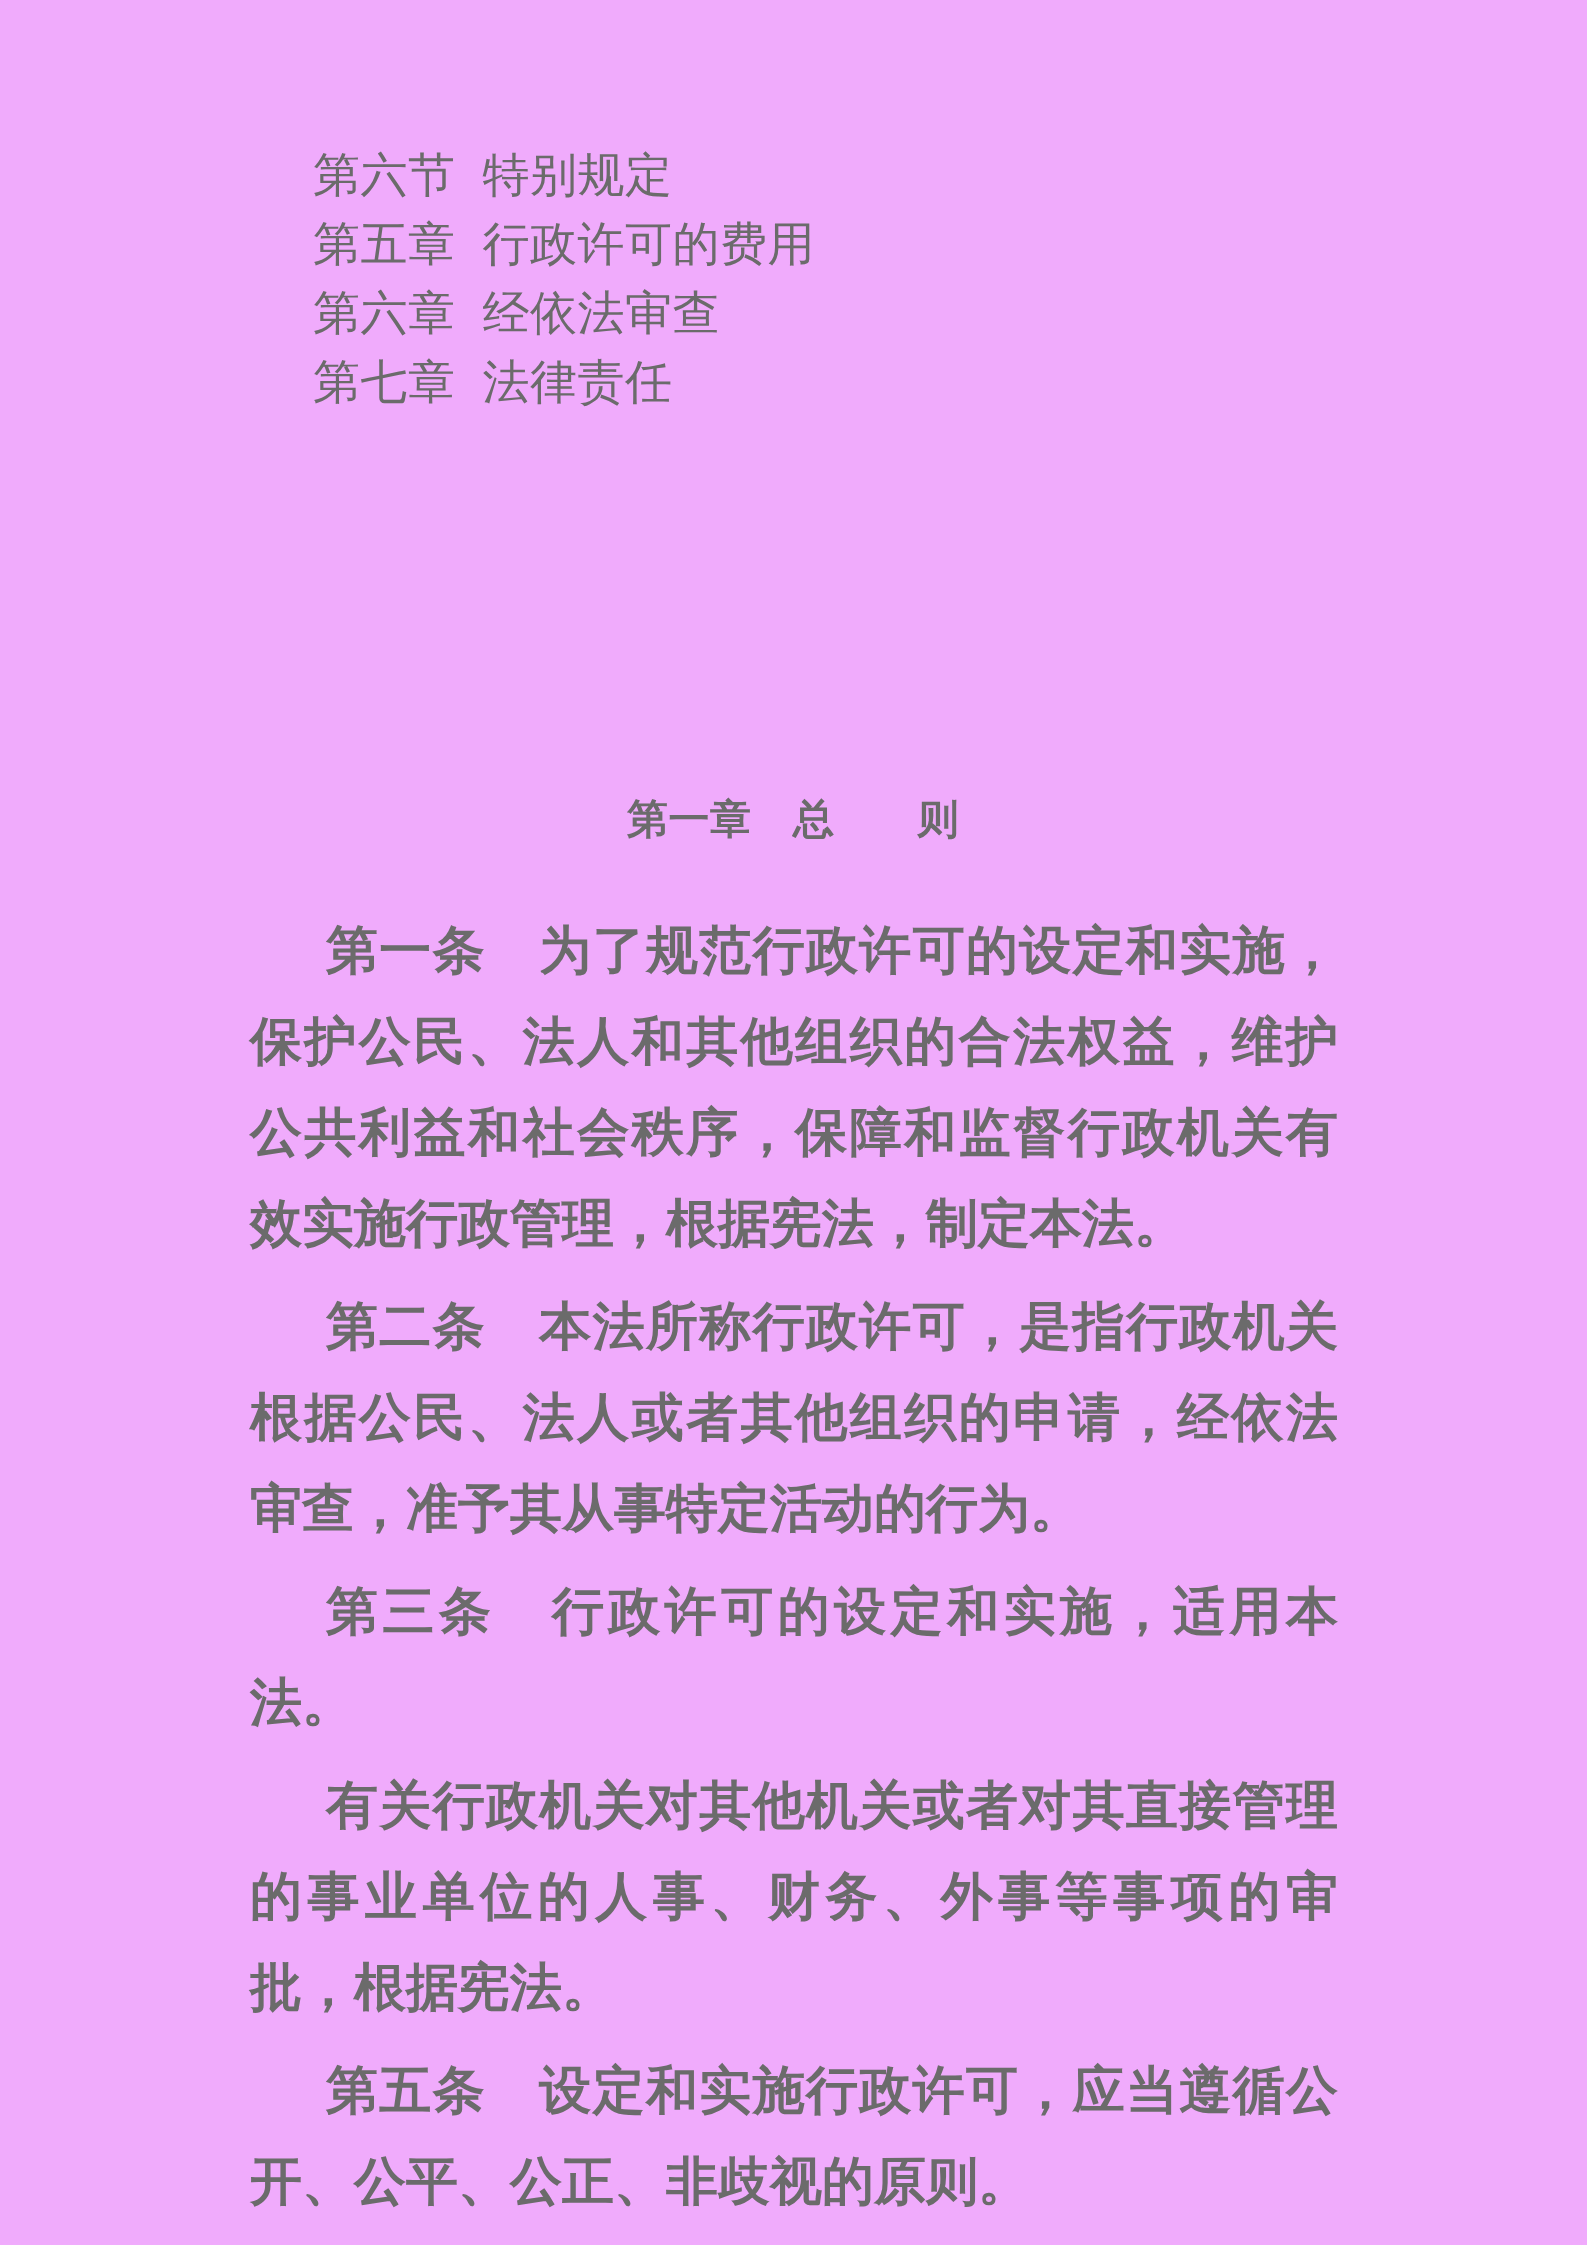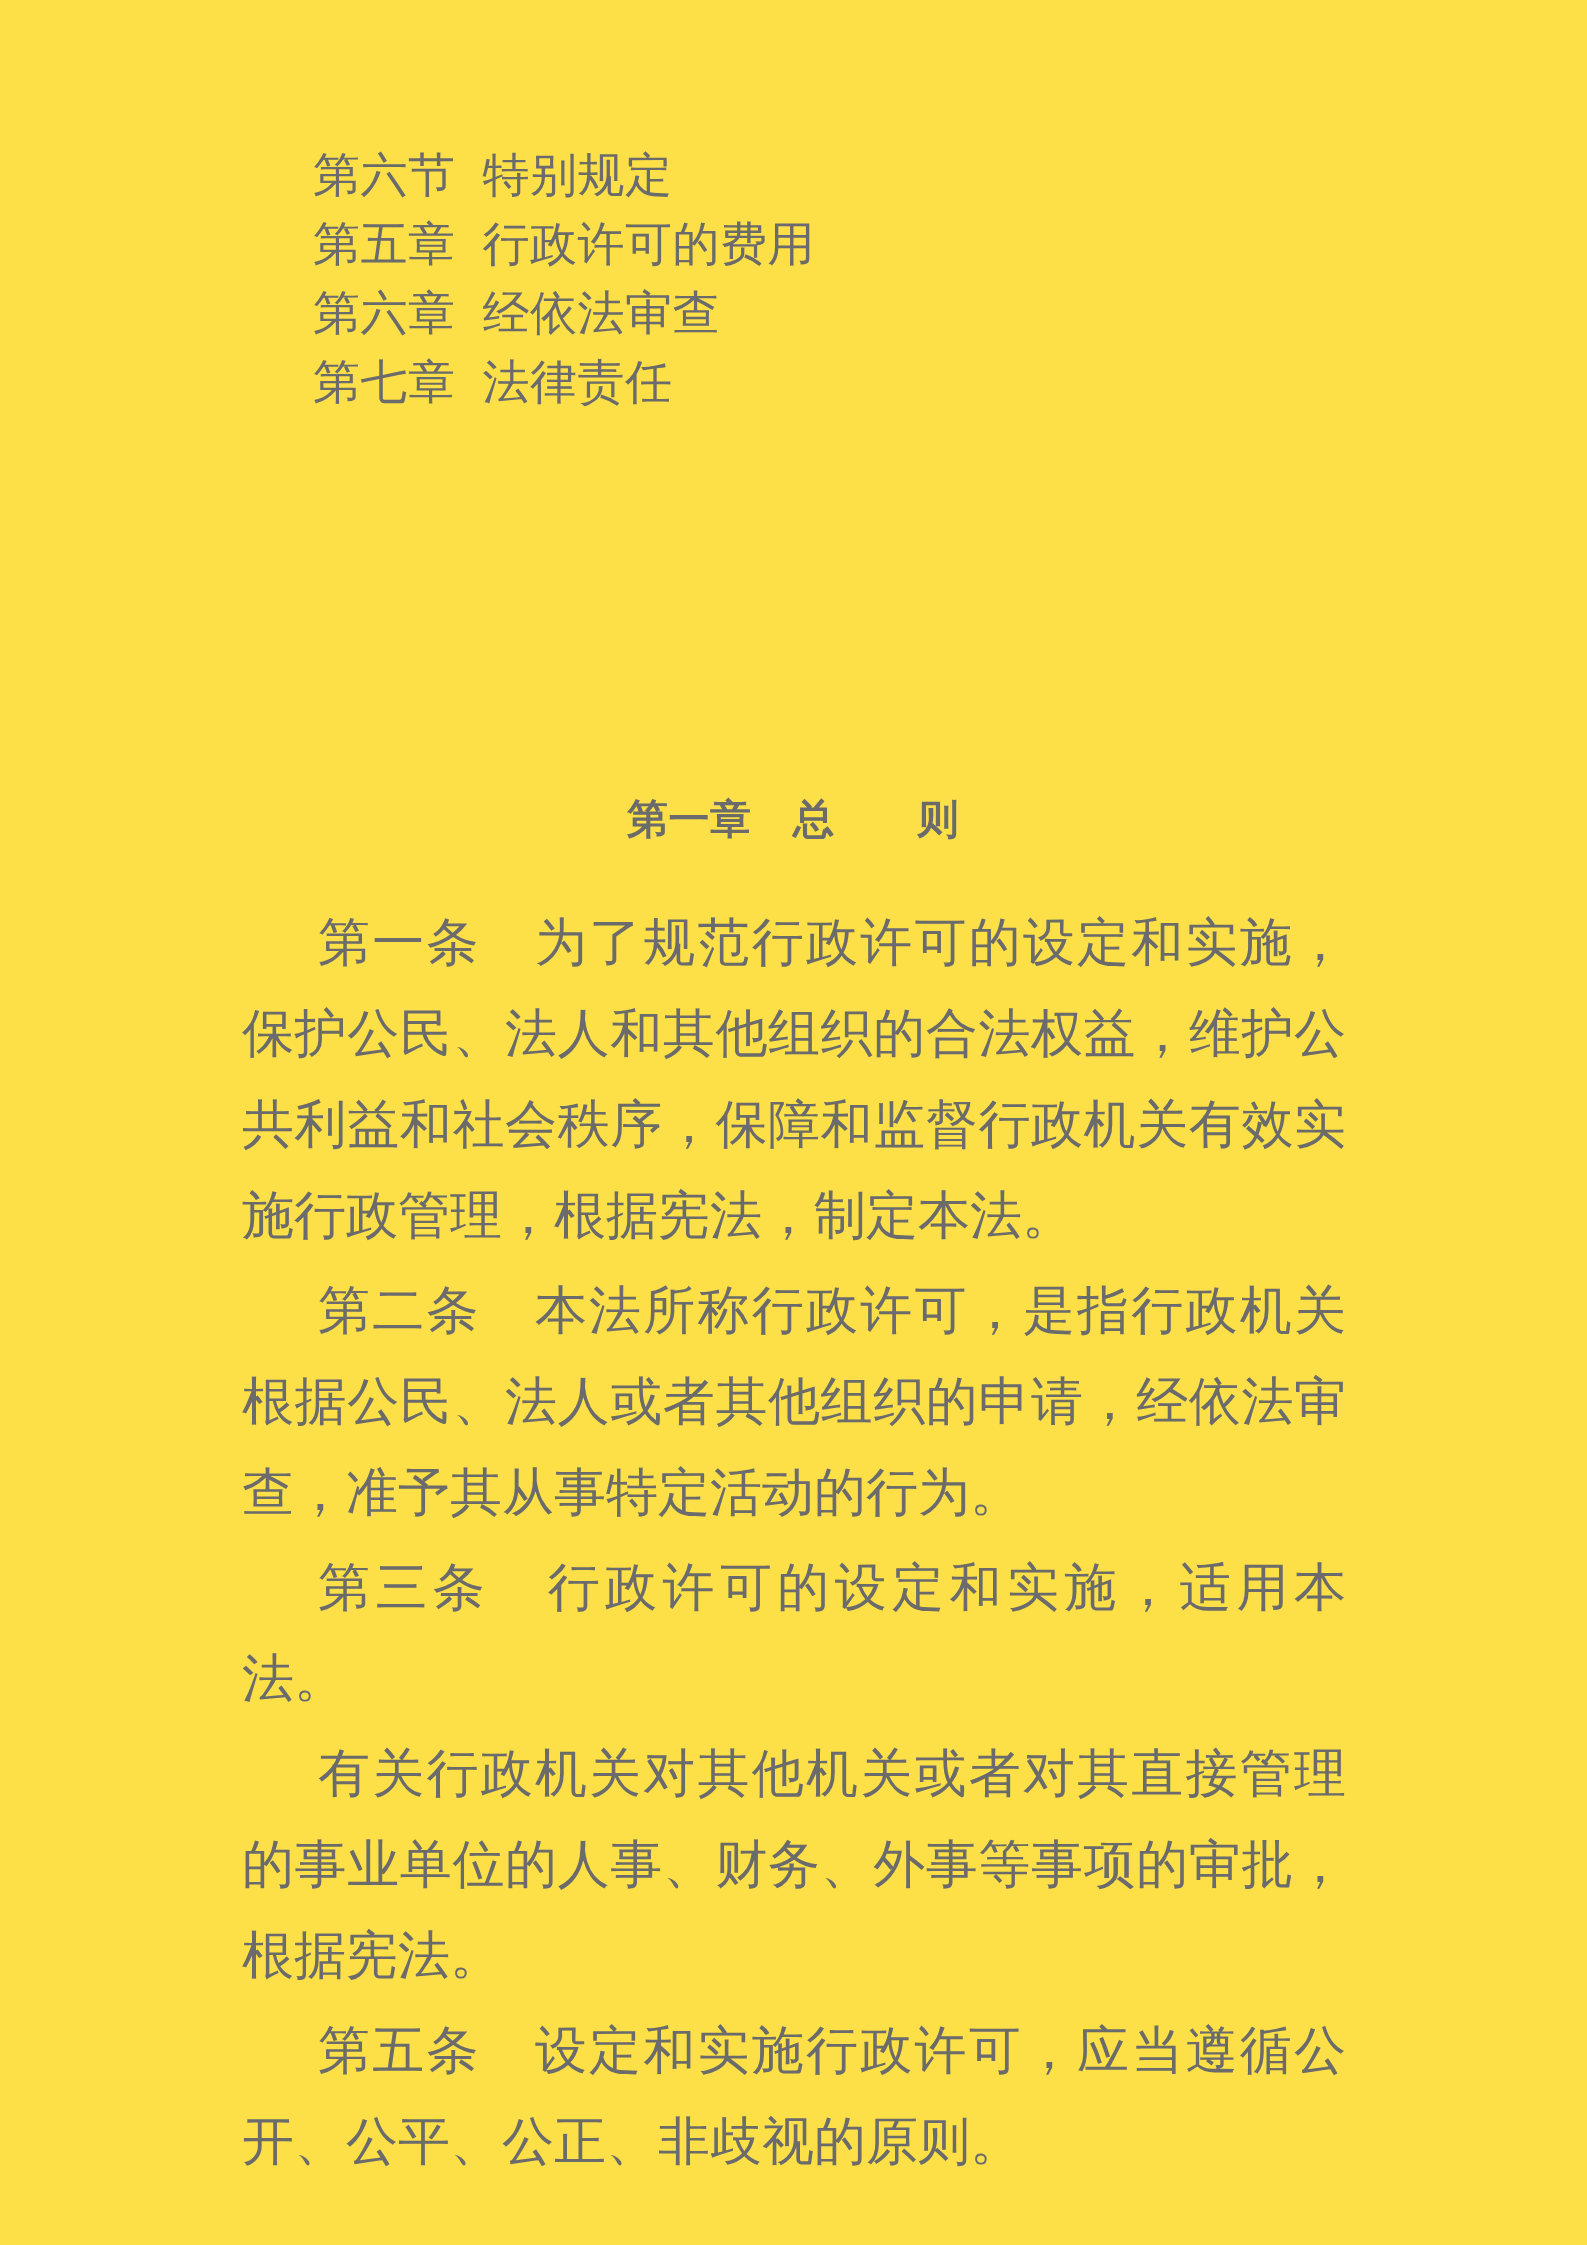--- a/index.html
+++ b/index.html
@@ -4,21 +4,21 @@
 <style>
   html, body {
     margin: 0;
     padding: 0;
     background: #ffffff;
   }
   .page {
     position: relative;
     width: 1587px;
     height: 2245px;
-    background: #fde047;
+    background: #f0abfc;
     font-family: "Liberation Sans", "DejaVu Sans", sans-serif;
     color: #6b6b6b;
     overflow: hidden;
     box-sizing: border-box;
   }
 
   
   .toc {
     position: absolute;
     left: 238px;
@@ -57,24 +57,24 @@
     top: 893px;
     width: 1112px;
   }
   .para {
     font-size: 52px;
     line-height: 91px;
     color: #6b6b6b;
     text-align: justify;
     text-justify: inter-character;
     text-indent: 76px;
-    margin: 4px;
+    margin: 12px;
     letter-spacing: 0px;
     word-break: break-all;
-    font-weight: 400;
+    font-weight: 700;
   }
   .para:last-child {
     text-align-last: left;
   }
 </style>
 </head>
 <body>
 
 <div class="page">
 

